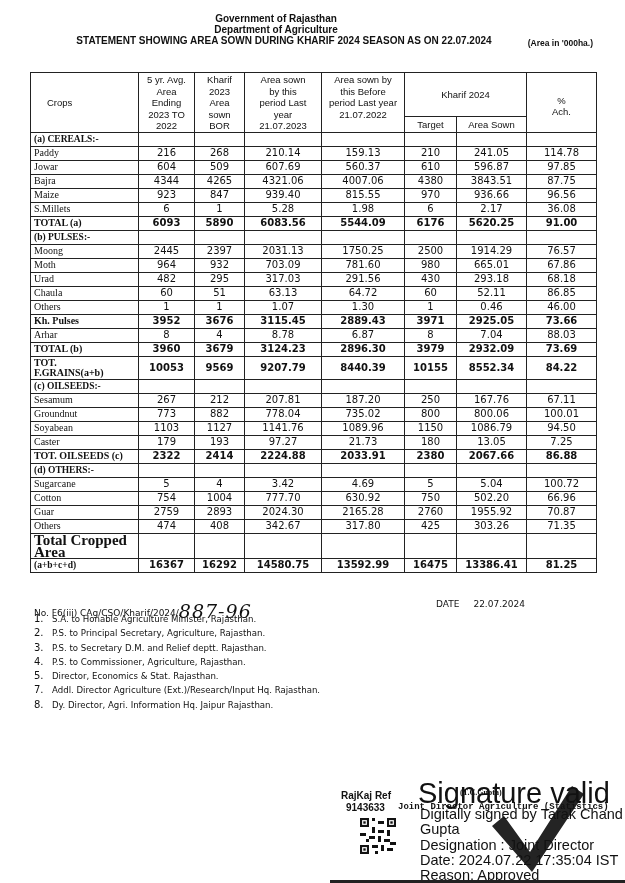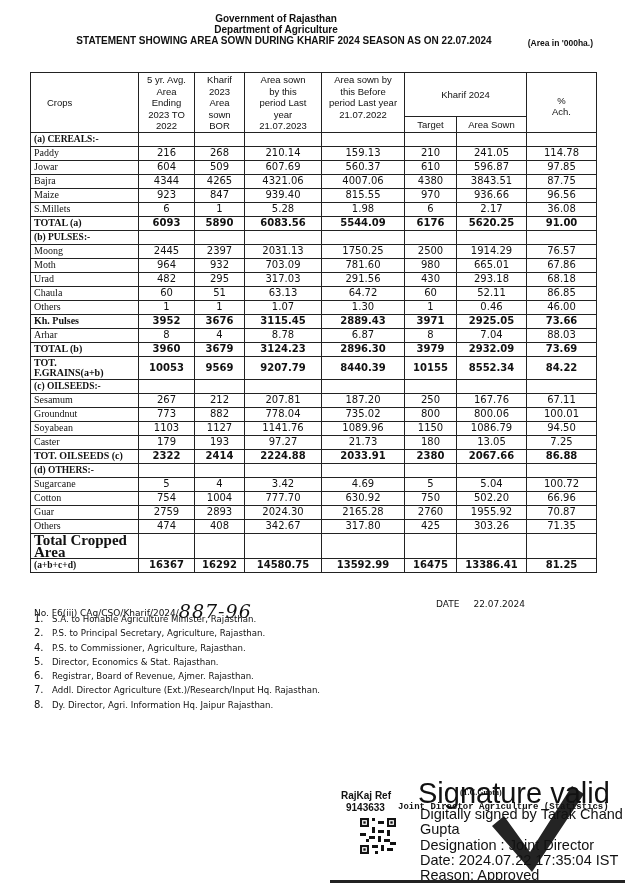--- a/index.html
+++ b/index.html
@@ -410,23 +410,23 @@
 <div class="refno">
   <span>No. F6(iii) CAg/CSO/Kharif/2024/</span><span class="hand">887-96</span>
 </div>
 <div class="date">
   <span>DATE</span><span>22.07.2024</span>
 </div>
 
 <ol class="dist">
   <li><span class="n">1.</span><span>S.A. to Honable Agriculture Minister, Rajasthan.</span></li>
   <li><span class="n">2.</span><span>P.S. to Principal Secretary,  Agriculture, Rajasthan.</span></li>
+  <li><span class="n">3.</span><span>P.S. to Secretary D.M. and Relief deptt. Rajasthan.</span></li>
   <li><span class="n">4.</span><span>P.S. to Commissioner, Agriculture, Rajasthan.</span></li>
   <li><span class="n">5.</span><span>Director, Economics &amp; Stat. Rajasthan.</span></li>
-  <li><span class="n">6.</span><span>Registrar, Board of Revenue, Ajmer. Rajasthan.</span></li>
   <li><span class="n">7.</span><span>Addl. Director Agriculture (Ext.)/Research/Input Hq. Rajasthan.</span></li>
   <li><span class="n">8.</span><span>Dy. Director, Agri. Information Hq. Jaipur Rajasthan.</span></li>
 </ol>
 
 <div class="sig">
   <div class="valid">Signature valid</div>
   <div class="nm">(T.C.Gupta)</div>
   <div class="ref1">RajKaj Ref</div>
   <div class="ref2">9143633</div>
   <div class="jd">Joint Director Agriculture (Statistics)</div>

